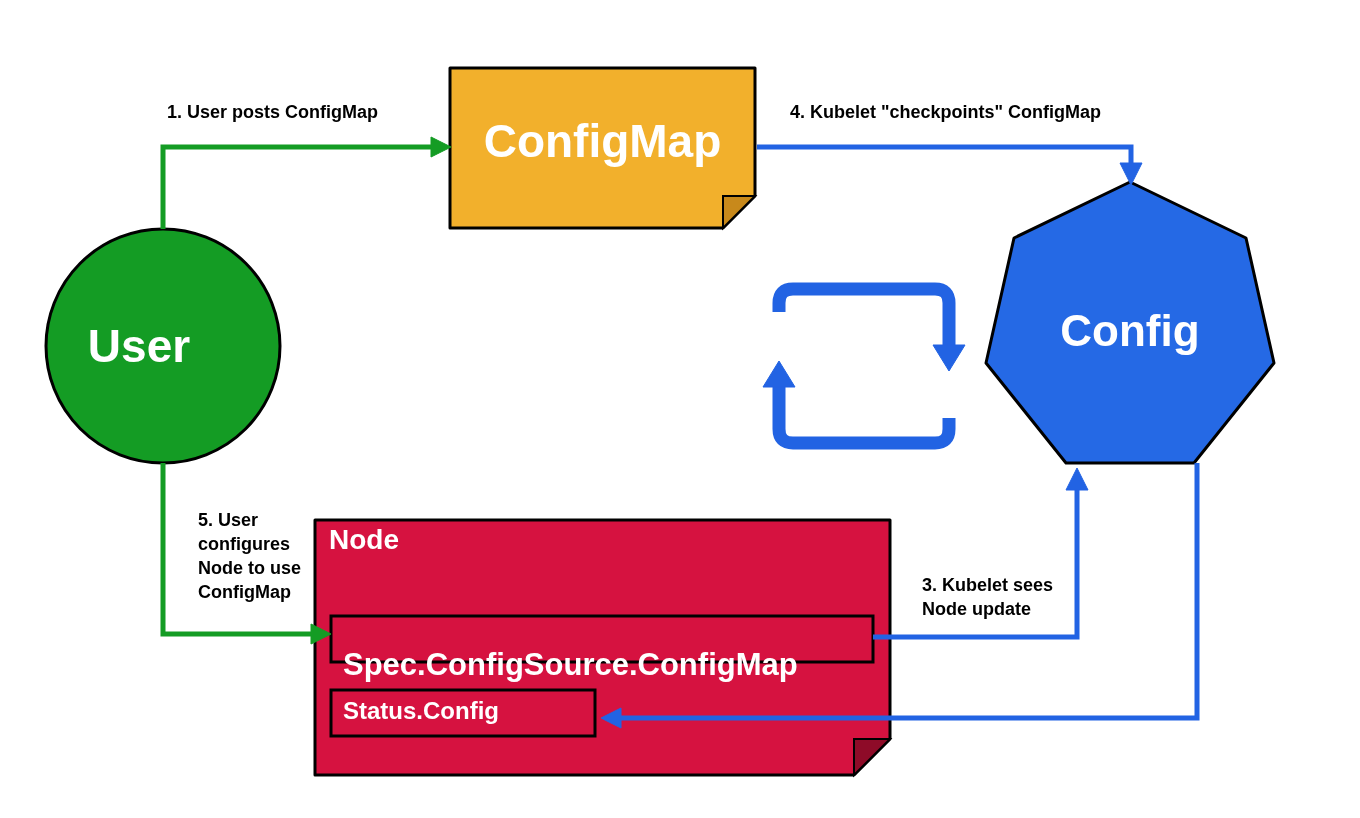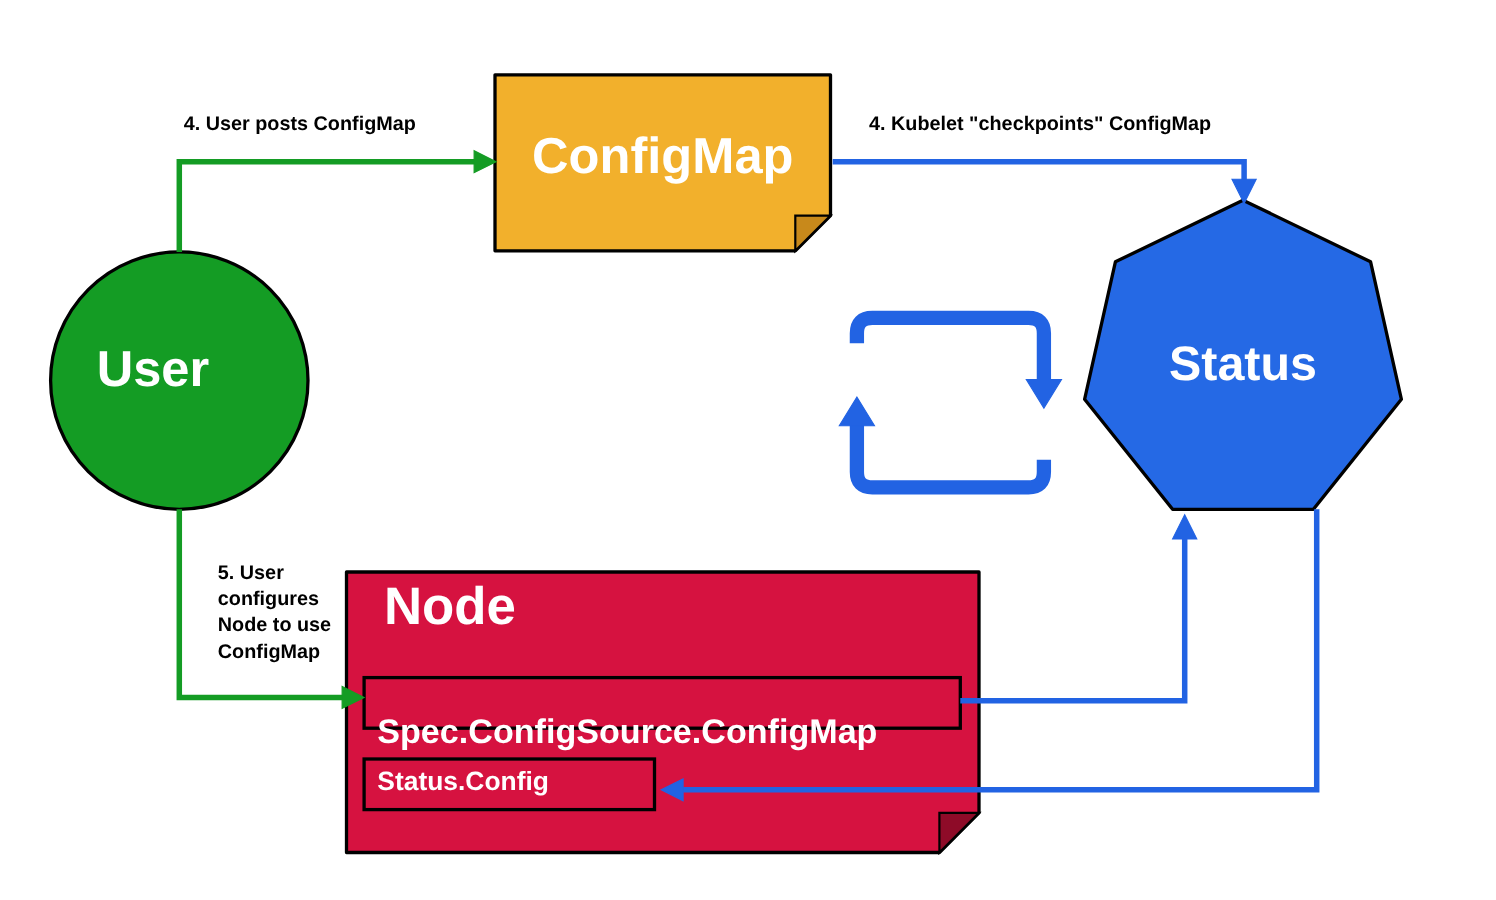--- a/index.html
+++ b/index.html
@@ -72,37 +72,39 @@
     </g>
 
     <g stroke="#2263e3">
       <path d="M 779 312 L 779 303 Q 779 289 793 289 L 935 289 Q 949 289 949 303 L 949 346" fill="none" stroke-width="13"></path>
       <polygon points="933,345 965,345 949,371" fill="#2263e3"></polygon>
       <path d="M 949 418 L 949 429 Q 949 443 935 443 L 793 443 Q 779 443 779 429 L 779 386" fill="none" stroke-width="13"></path>
       <polygon points="763,387 795,387 779,361" fill="#2263e3"></polygon>
     </g>
   </svg>
 
-  <div class="lbl step" style="left:167px;top:100px;">4. User posts ConfigMap</div>
+  <div class="lbl step" style="left:167px;top:100px;">1. User posts ConfigMap</div>
 
   <div class="lbl step" style="left:198px;top:508px;">5. User
 configures
 Node to use
 ConfigMap</div>
 
+  <div class="lbl step" style="left:922px;top:573px;">3. Kubelet sees
+Node update</div>
 
   <div class="lbl step" style="left:790px;top:100px;">4. Kubelet "checkpoints" ConfigMap</div>
 
 
 
-  <div class="shape-label center" style="left:46px;top:308px;width:186px;font-size:46px;">User</div>
+  <div class="shape-label center" style="left:46px;top:319px;width:186px;font-size:46px;">User</div>
 
   <div class="shape-label center" style="left:452px;top:114px;width:301px;font-size:46px;">ConfigMap</div>
 
-  <div class="shape-label center" style="left:1010px;top:306px;width:240px;font-size:44px;">Status</div>
+  <div class="shape-label center" style="left:1010px;top:306px;width:240px;font-size:44px;">Config</div>
 
-  <div class="shape-label" style="left:349px;top:524px;font-size:48px;">Node</div>
+  <div class="shape-label" style="left:329px;top:524px;font-size:28px;">Node</div>
 
   <div class="shape-label" style="left:343px;top:623px;font-size:31px;margin-top:24px;">Spec.ConfigSource.ConfigMap</div>
 
   <div class="shape-label" style="left:343px;top:697px;font-size:24px;">Status.Config</div>
 
 </div>
 
 </body></html>

